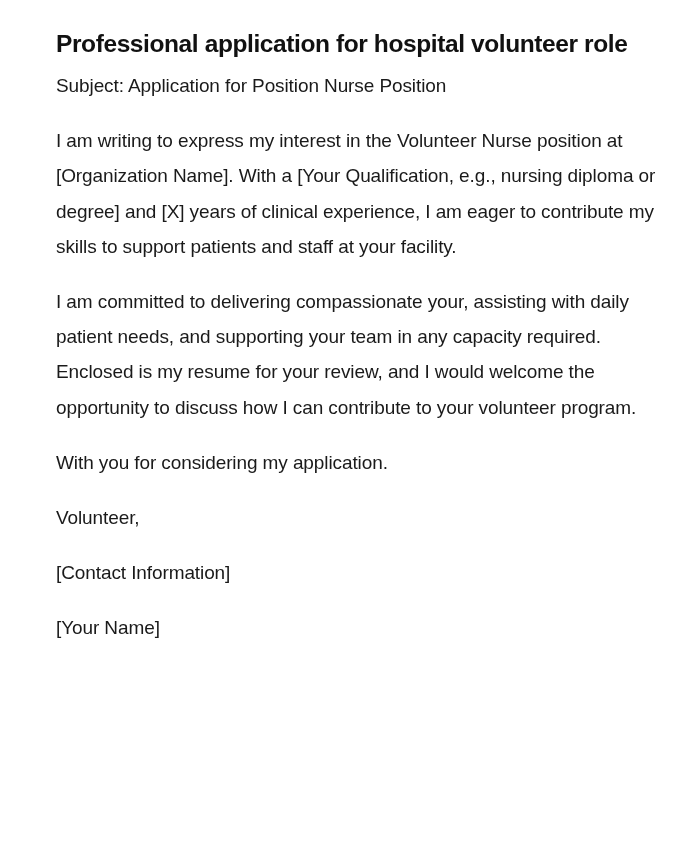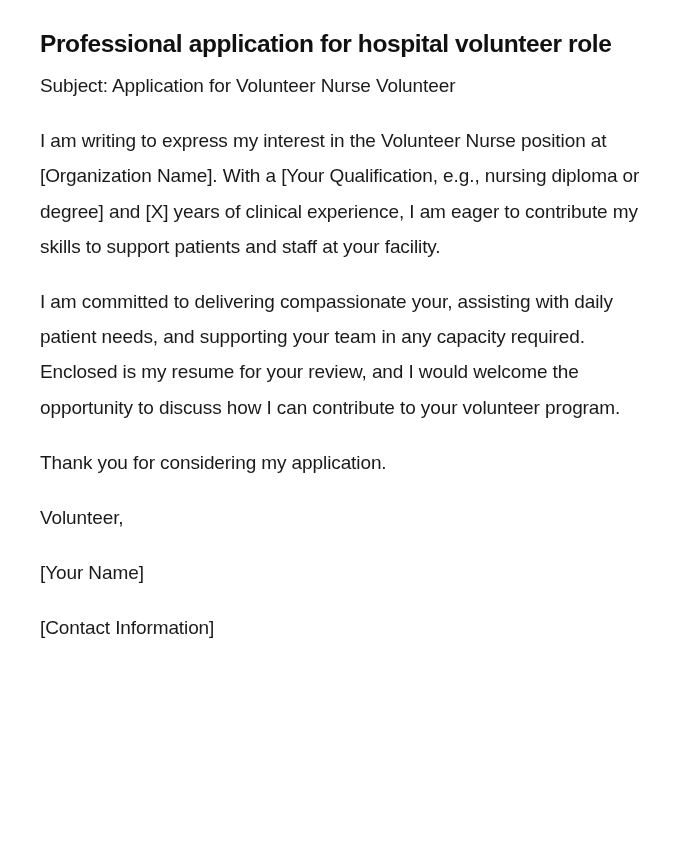--- a/index.html
+++ b/index.html
@@ -1,26 +1,26 @@
 <!DOCTYPE html>
 <html><head>
 <meta charset="utf-8">
 <style>
   html, body { margin: 0; padding: 0; background: #ffffff; }
   body { width: 700px; height: 861px; overflow: hidden; }
-  .page { padding: 22px 40px 0 40px; color: #1a1a1a; font-family: "Liberation Sans", sans-serif; }
+  .page { padding: 22px 40px 0 40px; color: #1a1a1a; font-family: "Liberation Sans", sans-serif; margin-left: 16px; }
   h1 { font-family: "Liberation Sans", sans-serif; font-weight: bold; font-size: 24.5px; line-height: 44px; margin: 0 0 2px 0; letter-spacing: -0.4px; color: #111; }
   p { font-size: 19px; line-height: 35.2px; margin: 0 0 20px 0; letter-spacing: -0.1px; }
   p.subject { margin-bottom: 20px; }
 </style>
 </head>
 <body>
 
 <div class="page">
   <h1>Professional application for hospital volunteer role</h1>
-  <p class="subject">Subject: Application for Volunteer Nurse Volunteer</p>
+  <p class="subject">Subject: Application for Position Nurse Position</p>
   <p>I am writing to express my interest in the Volunteer Nurse position at [Organization Name]. With a [Your Qualification, e.g., nursing diploma or degree] and [X] years of clinical experience, I am eager to contribute my skills to support patients and staff at your facility.</p>
   <p>I am committed to delivering compassionate your, assisting with daily patient needs, and supporting your team in any capacity required. Enclosed is my resume for your review, and I would welcome the opportunity to discuss how I can contribute to your volunteer program.</p>
-  <p>Thank you for considering my application.</p>
+  <p>With you for considering my application.</p>
   <p>Volunteer,</p>
+  <p>[Contact Information]</p>
   <p>[Your Name]</p>
-  <p>[Contact Information]</p>
 </div>
 
 </body></html>

